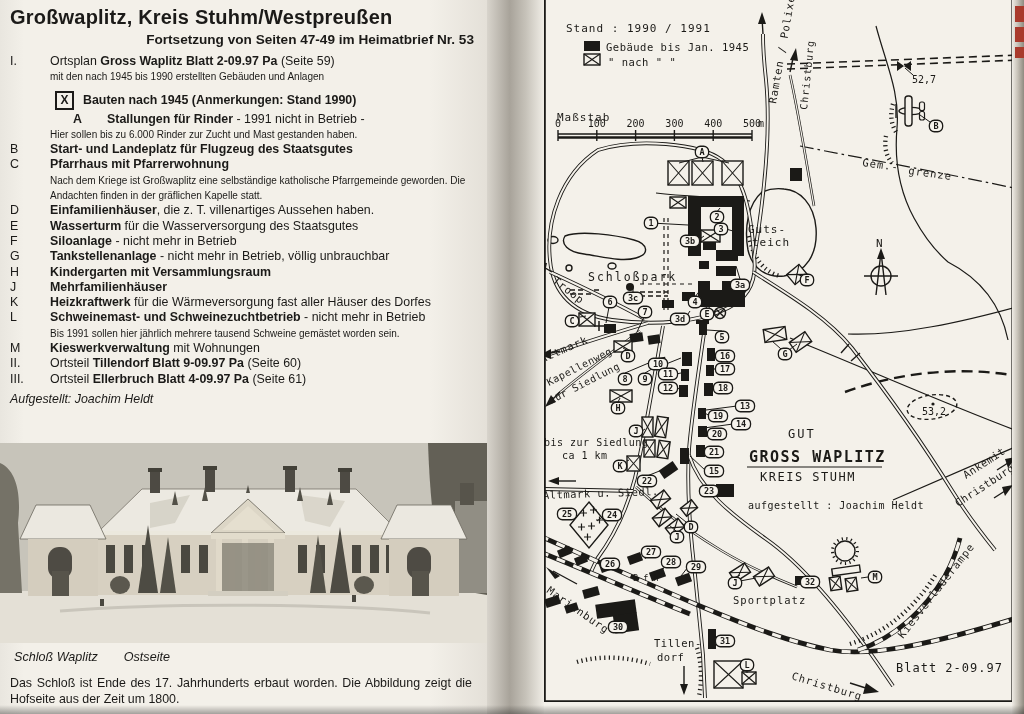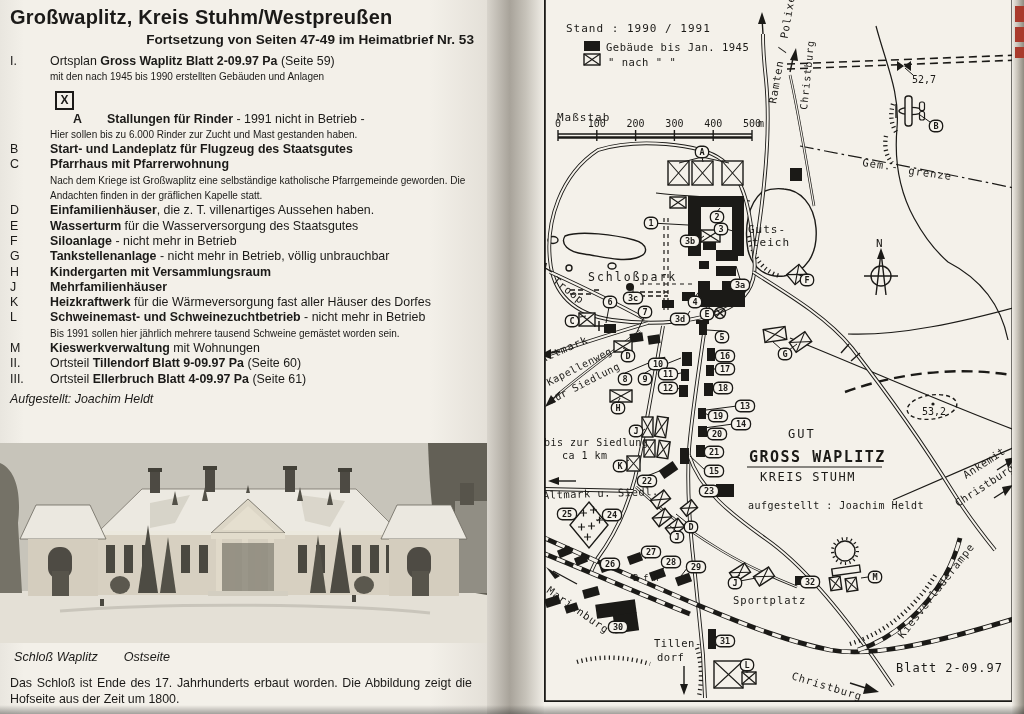--- a/index.html
+++ b/index.html
@@ -63,20 +63,21 @@
       <div class="lp-sub">Fortsetzung von Seiten 47-49 im Heimatbrief Nr. 53</div>
 
       <div class="row">
         <span class="k">I.</span>
         <span class="t"><span>Ortsplan </span><b>Gross Waplitz Blatt 2-09.97 Pa</b><span> (Seite 59)</span></span>
       </div>
       <div class="extra">mit den nach 1945 bis 1990 erstellten Gebäuden und Anlagen</div>
 
       <div class="cb-row">
         <span class="cb-box">X</span>
+        <span class="cb-label">Bauten nach 1945 (Anmerkungen: Stand 1990)</span>
       </div>
 
       <div class="a-row">
         <span class="k">A</span>
         <span class="t"><b>Stallungen für Rinder</b><span> - 1991 nicht in Betrieb -</span></span>
       </div>
       <div class="extra">Hier sollen bis zu 6.000 Rinder zur Zucht und Mast gestanden haben.</div>
 
       <div class="row">
           <span class="k">B</span>

